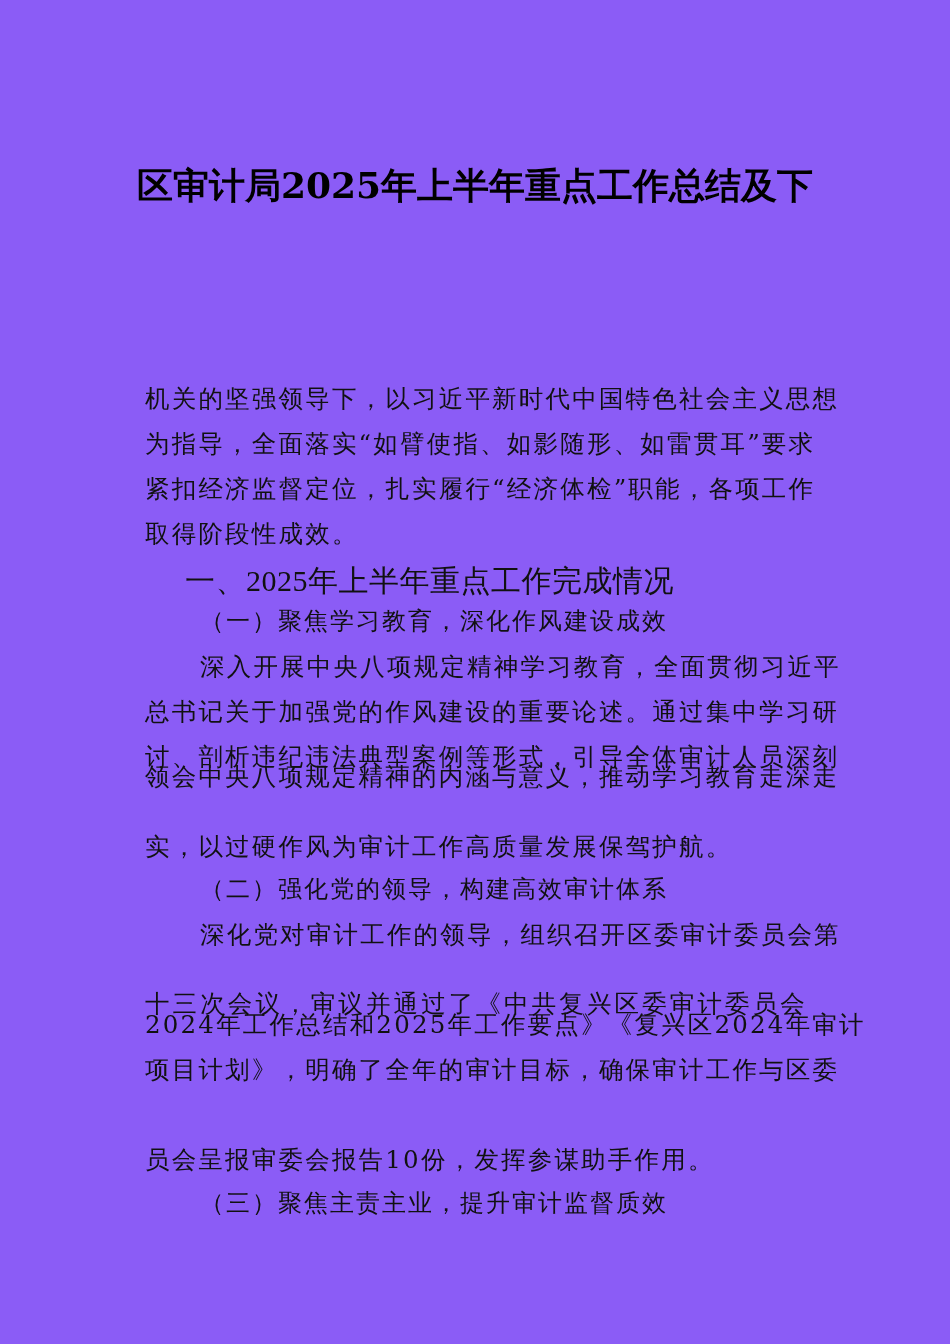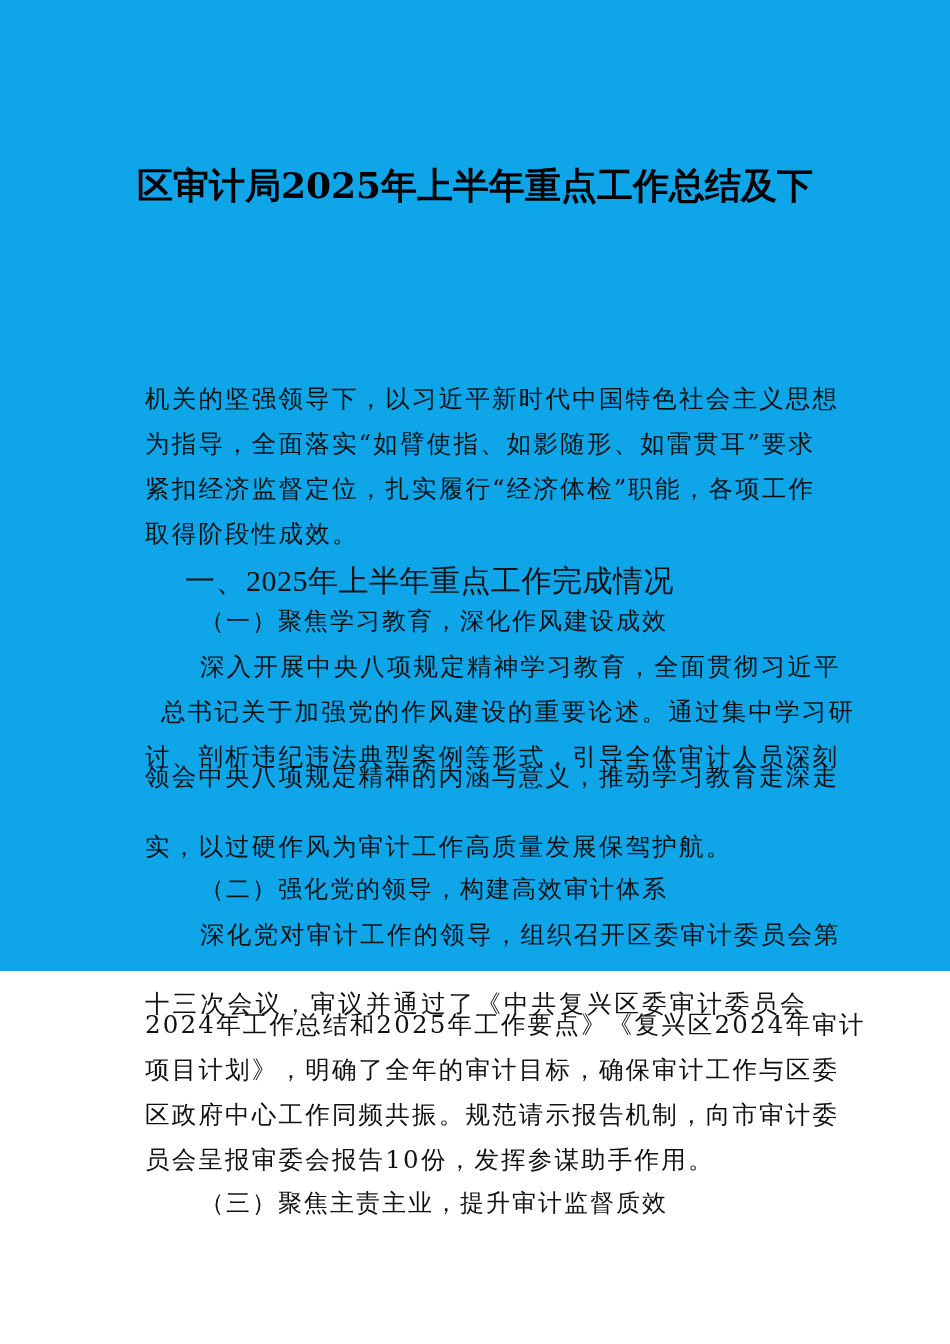--- a/index.html
+++ b/index.html
@@ -1,18 +1,18 @@
 <!DOCTYPE html>
 <html><head>
 <meta charset="utf-8">
 <style>
   html, body { margin:0; padding:0; background:#ffffff; }
   body { width:950px; height:1344px; position:relative; overflow:hidden;
          font-family:"DejaVu Serif","Liberation Serif",serif; color:#111; }
-  .page { position:absolute; left:0; top:0; width:950px; height:971px; background:#0ea5e9; }
+  .page { position:absolute; left:0; top:0; width:950px; height:1344px; background:#8b5cf6; }
   .title { position:absolute; left:0; width:950px; text-align:center;
            font-family:"DejaVu Serif","Liberation Serif",serif; font-weight:bold;
            font-size:36px; letter-spacing:0px; color:#000; white-space:nowrap; }
   .line { position:absolute; left:145px; width:662px; font-size:24.5px; white-space:nowrap;
           letter-spacing:2.2px; color:#111; }
   .just { text-align:justify; text-align-last:justify; }
   .indent { left:200px; width:607px; }
   .h1 { font-family:Liberation Serif, serif; font-size:30px; letter-spacing:0.5px; left:185px; }
   .h2 { left:200px; font-size:24px; letter-spacing:2px; }
 </style>
@@ -24,28 +24,27 @@
 
   <div class="line just" style="top:382px;">机关的坚强领导下，以习近平新时代中国特色社会主义思想</div>
   <div class="line just" style="top:427px;">为指导，全面落实“如臂使指、如影随形、如雷贯耳”要求</div>
   <div class="line just" style="top:472px;">紧扣经济监督定位，扎实履行“经济体检”职能，各项工作</div>
   <div class="line" style="top:517px;">取得阶段性成效。</div>
 
   <div class="line h1" style="top:561px;">一、2025年上半年重点工作完成情况</div>
   <div class="line h2" style="top:605px;">（一）聚焦学习教育，深化作风建设成效</div>
 
   <div class="line indent just" style="top:650px;">深入开展中央八项规定精神学习教育，全面贯彻习近平</div>
-  <div class="line just" style="top:695px;margin-left:16px;">总书记关于加强党的作风建设的重要论述。通过集中学习研</div>
+  <div class="line just" style="top:695px;">总书记关于加强党的作风建设的重要论述。通过集中学习研</div>
   <div class="line just" style="top:740px;">讨、剖析违纪违法典型案例等形式，引导全体审计人员深刻</div>
   <div class="line just" style="top:760px;">领会中央八项规定精神的内涵与意义，推动学习教育走深走</div>
   <div class="line" style="top:830px;">实，以过硬作风为审计工作高质量发展保驾护航。</div>
 
   <div class="line indent just" style="top:918px;">深化党对审计工作的领导，组织召开区委审计委员会第</div>
 
   <div class="line h2" style="top:873px;">（二）强化党的领导，构建高效审计体系</div>
   <div class="line just" style="top:963px;margin-top:24px;">十三次会议，审议并通过了《中共复兴区委审计委员会</div>
   <div class="line just" style="top:1008px;">2024年工作总结和2025年工作要点》《复兴区2024年审计</div>
   <div class="line just" style="top:1053px;">项目计划》，明确了全年的审计目标，确保审计工作与区委</div>
-  <div class="line just" style="top:1098px;">区政府中心工作同频共振。规范请示报告机制，向市审计委</div>
   <div class="line" style="top:1143px;">员会呈报审委会报告10份，发挥参谋助手作用。</div>
 
   <div class="line h2" style="top:1187px;">（三）聚焦主责主业，提升审计监督质效</div>
 </div>
 
 </body></html>

